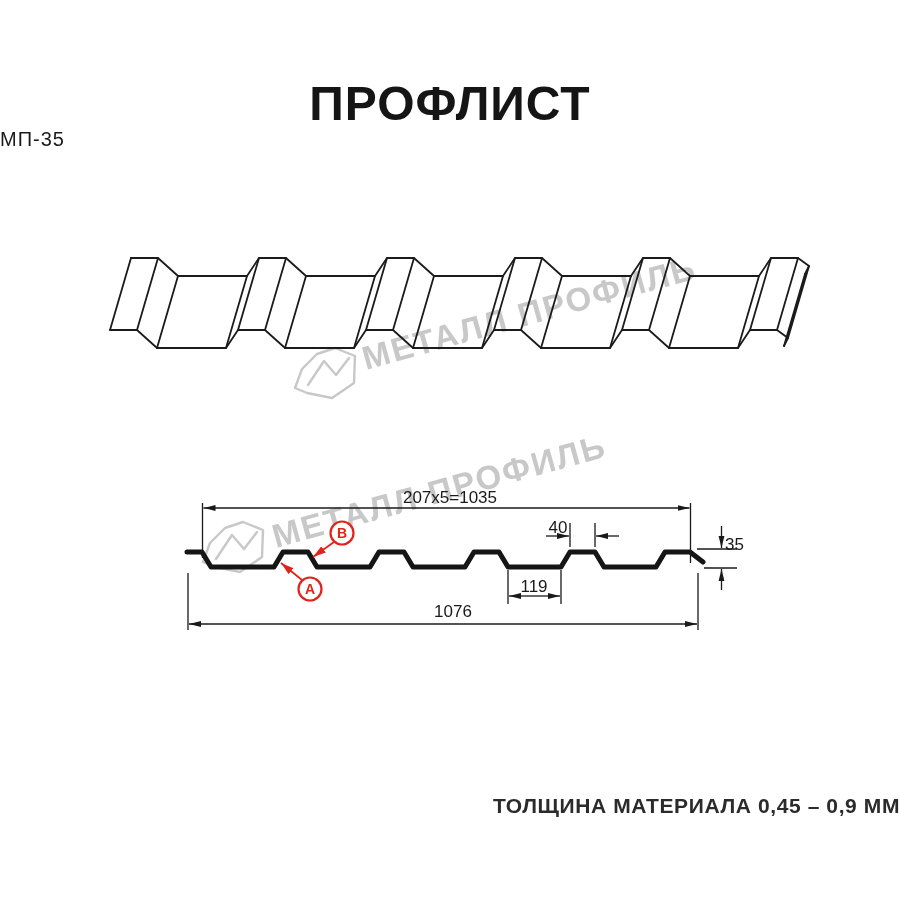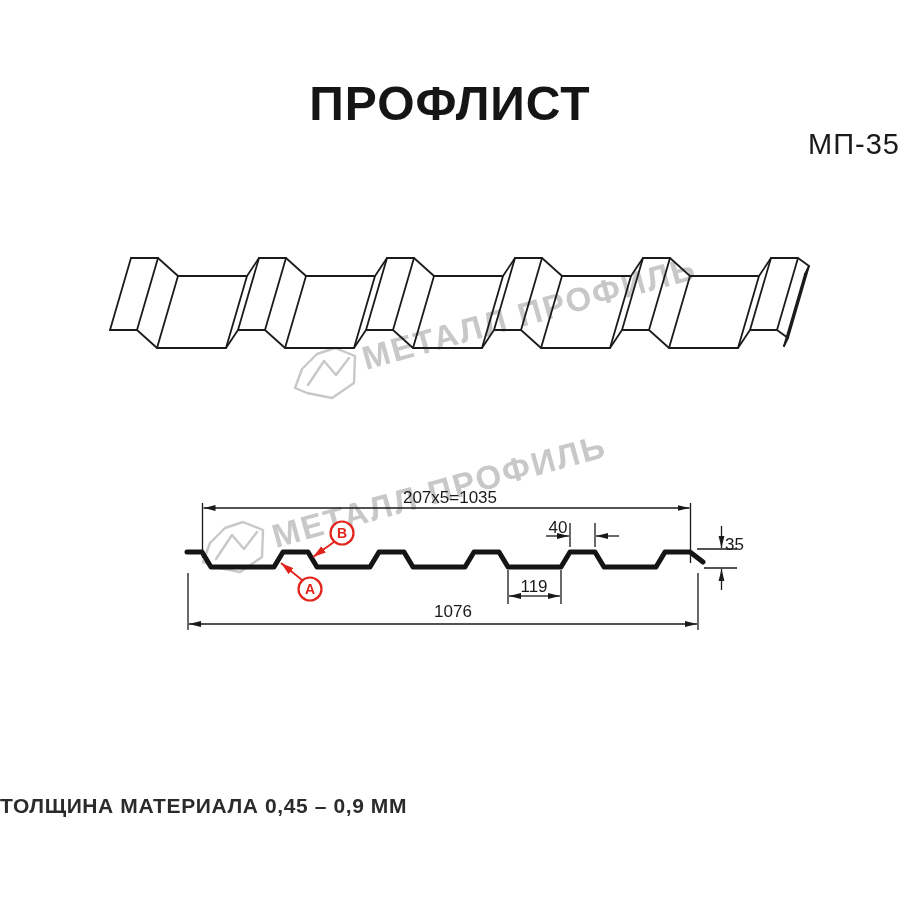--- a/index.html
+++ b/index.html
@@ -1,23 +1,23 @@
 <!DOCTYPE html>
 <html><head>
 <meta charset="utf-8">
 <style>
   html,body{margin:0;padding:0;background:#ffffff;}
   body{width:900px;height:900px;position:relative;overflow:hidden;
        font-family:"Liberation Sans","DejaVu Sans",sans-serif;color:#151515;}
   .abs{position:absolute;}
   .page-title{left:0;top:76px;width:900px;text-align:center;
       font-size:48px;font-weight:800;letter-spacing:1px;color:#151515;}
-  .product-code{left:0;top:128px;width:900px;text-align:right;
-      font-size:29px;font-weight:500;letter-spacing:1px;color:#1a1a1a;}
-  .footer-note{left:0;top:794px;width:900px;text-align:left;
+  .product-code{left:0;top:128px;width:900px;text-align:left;
+      font-size:20px;font-weight:500;letter-spacing:1px;color:#1a1a1a;}
+  .footer-note{left:0;top:794px;width:900px;text-align:right;
       font-size:21px;font-weight:600;letter-spacing:.6px;color:#2b2b2b;}
   svg{position:absolute;left:0;top:0;}
   svg text{font-family:"Liberation Sans","DejaVu Sans",sans-serif;}
   .dimtxt{font-size:17px;fill:#1a1a1a;}
   .wmtxt{font-size:33px;font-weight:bold;letter-spacing:2px;fill:#c8c8c8;}
   .redtxt{font-size:14px;font-weight:bold;fill:#e2231a;}
 </style>
 </head>
 <body>
 

